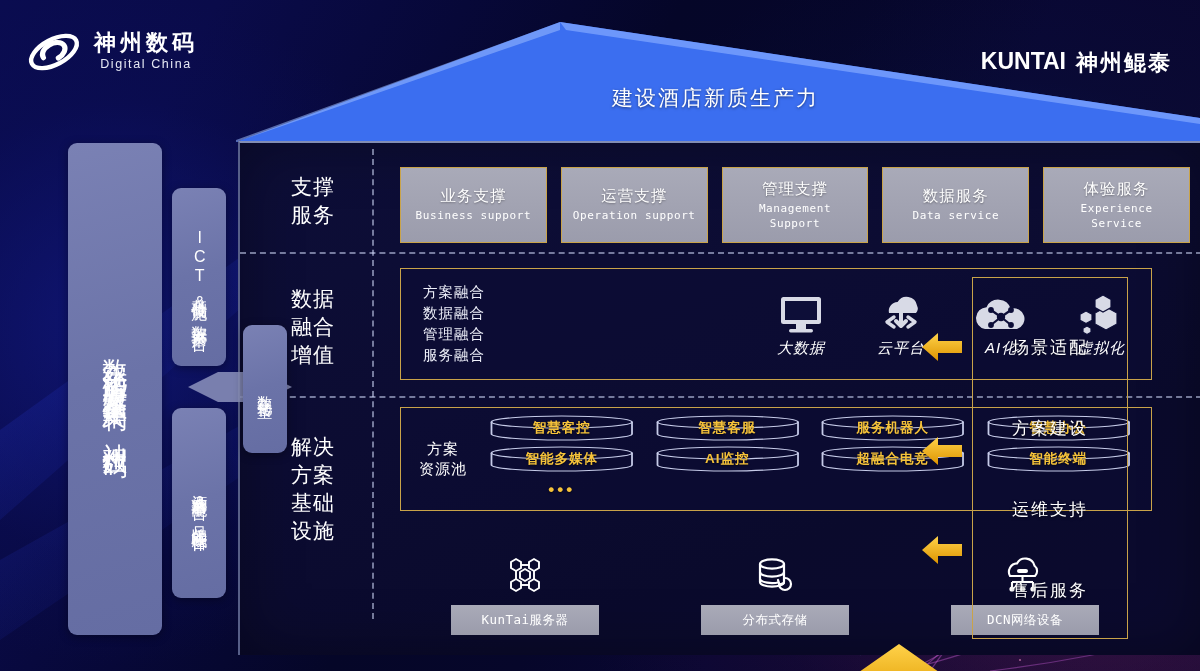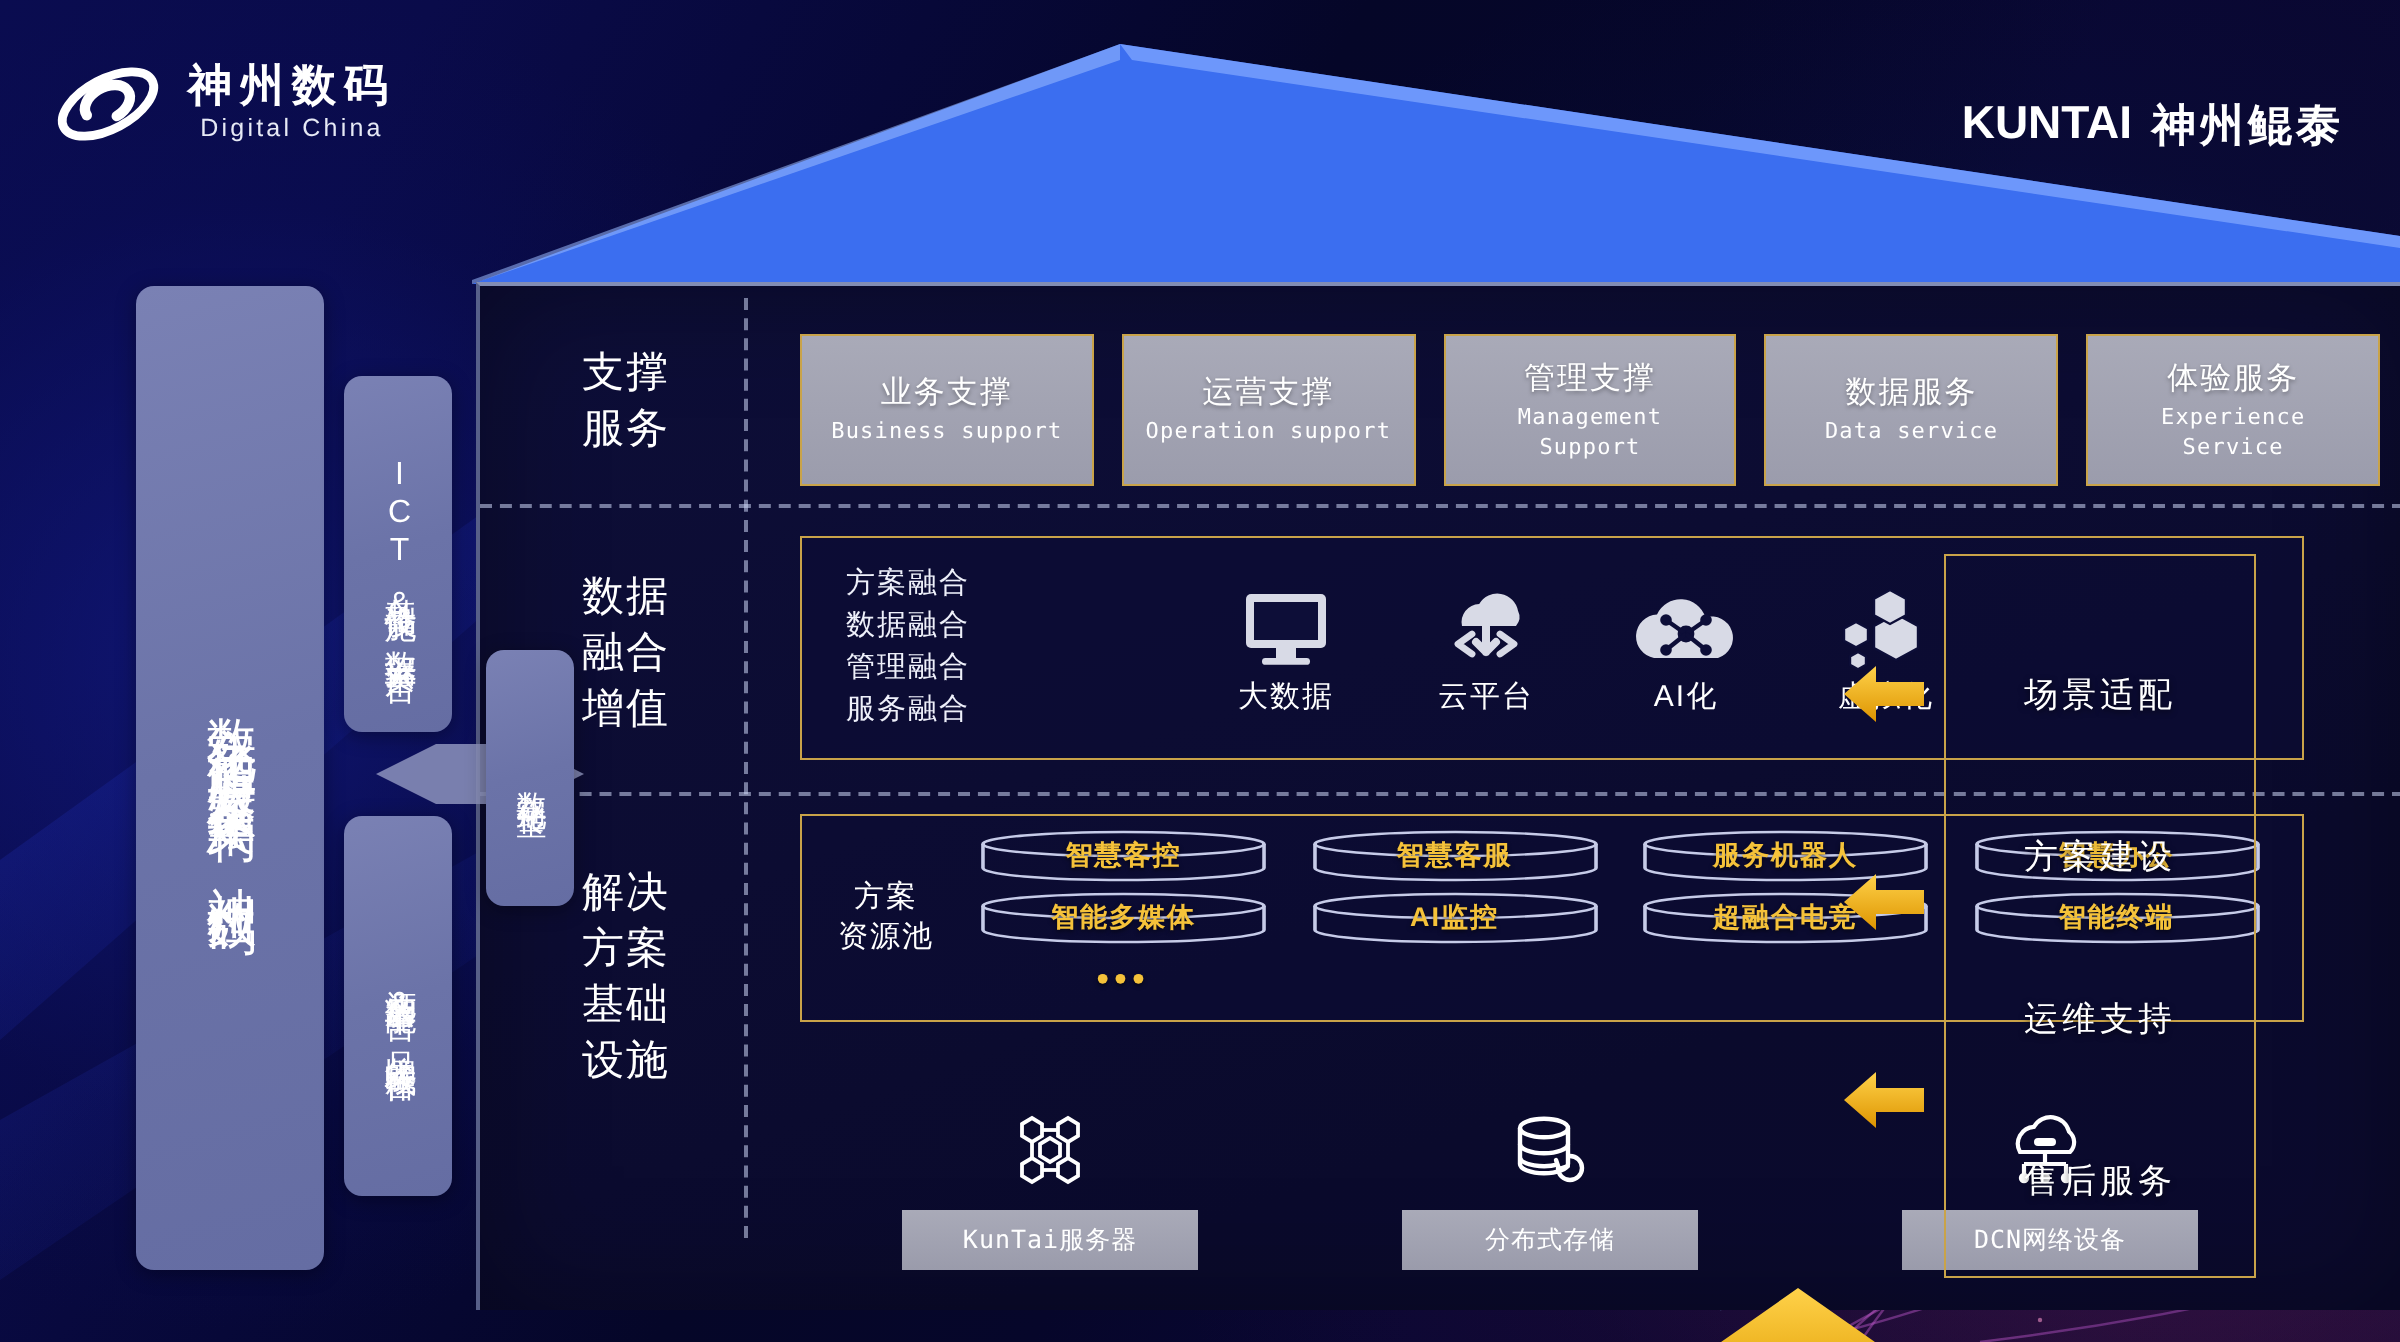--- a/index.html
+++ b/index.html
@@ -46,21 +46,21 @@
     display:flex;flex-direction:column;align-items:center;justify-content:center;gap:2px;}
   .sc-cn{font-size:15.5px;color:#fff;letter-spacing:1px;text-shadow:0 1px 2px rgba(0,0,0,.35);}
   .sc-en{font-family:"DejaVu Sans Mono","Liberation Mono",monospace;font-size:11px;color:#fff;
     letter-spacing:.6px;line-height:1.35;text-align:center;}
 
   
   .fusion-box{position:absolute;left:160px;top:125px;width:750px;height:110px;
     border:1.6px solid #c9a349;background:rgba(12,12,52,.55);display:flex;align-items:center;}
   .fusion-list{width:170px;padding-left:22px;display:flex;flex-direction:column;gap:2px;}
   .fusion-list div{font-size:14.5px;color:#eef0fa;letter-spacing:1px;line-height:1.32;}
-  .fusion-icons{flex:1;display:flex;align-items:center;justify-content:flex-start;height:100%;}
+  .fusion-icons{flex:1;display:flex;align-items:center;justify-content:flex-end;height:100%;font-style:italic;}
   .ficon{display:flex;flex-direction:column;align-items:center;gap:4px;width:100px;}
   .ficon .glyph{height:44px;display:flex;align-items:flex-end;justify-content:center;}
   .ficon .cap{font-size:15px;color:#fff;letter-spacing:1px;}
 
   
   .pool-box{position:absolute;left:160px;top:264px;width:750px;height:102px;
     border:1.6px solid #c9a349;background:rgba(12,12,52,.5);display:flex;align-items:center;}
   .pool-label{width:84px;text-align:center;color:#fff;font-size:15px;line-height:1.35;letter-spacing:1px;}
   .pool-grid{flex:1;display:grid;grid-template-columns:repeat(4,1fr);grid-template-rows:repeat(3,1fr);
     gap:3px 16px;padding:6px 18px 6px 2px;height:100%;box-sizing:border-box;}
@@ -195,20 +195,21 @@
     <span class="kt-cn">神州鲲泰</span>
   </div>
 
   <div class="roof">
     <svg width="964" height="122" viewBox="0 0 964 122">
       <polygon points="324,0 964,96 964,120 0,120" fill="#3b6ef0"></polygon>
       <polygon points="324,0 964,96 964,102 330,8" fill="#7fa6ff" opacity=".75"></polygon>
       <polygon points="324,0 0,118 0,120 324,8" fill="#9bbcff" opacity=".55"></polygon>
     </svg>
   </div>
+  <div class="roof-title">建设酒店新质生产力</div>
 
   <div class="house">
     <div class="house-inner">
       <div class="dashv"></div>
       <div class="dashh r1"></div>
       <div class="dashh r2"></div>
 
       <div class="rowlabel" style="left:18px;top:30px;width:110px;">
         <span class="ln">支撑</span>
         <span class="ln">服务</span>

